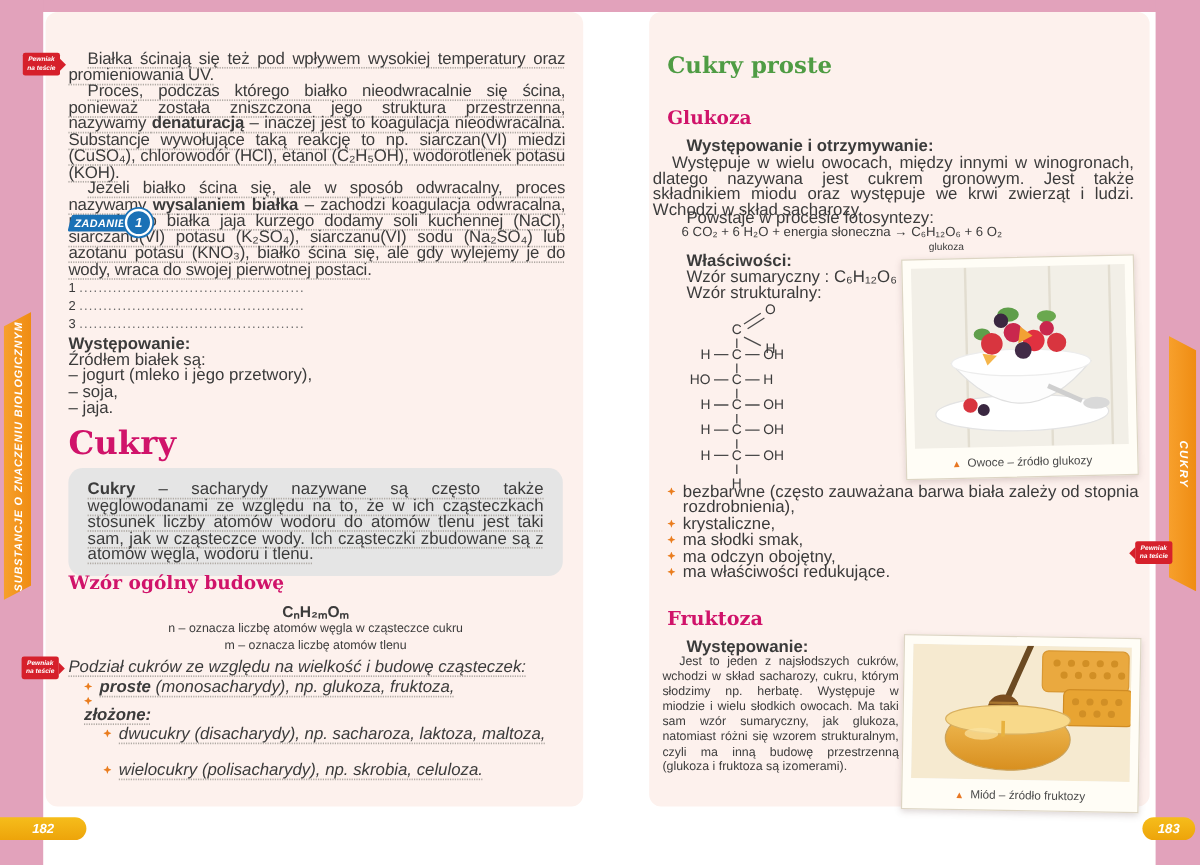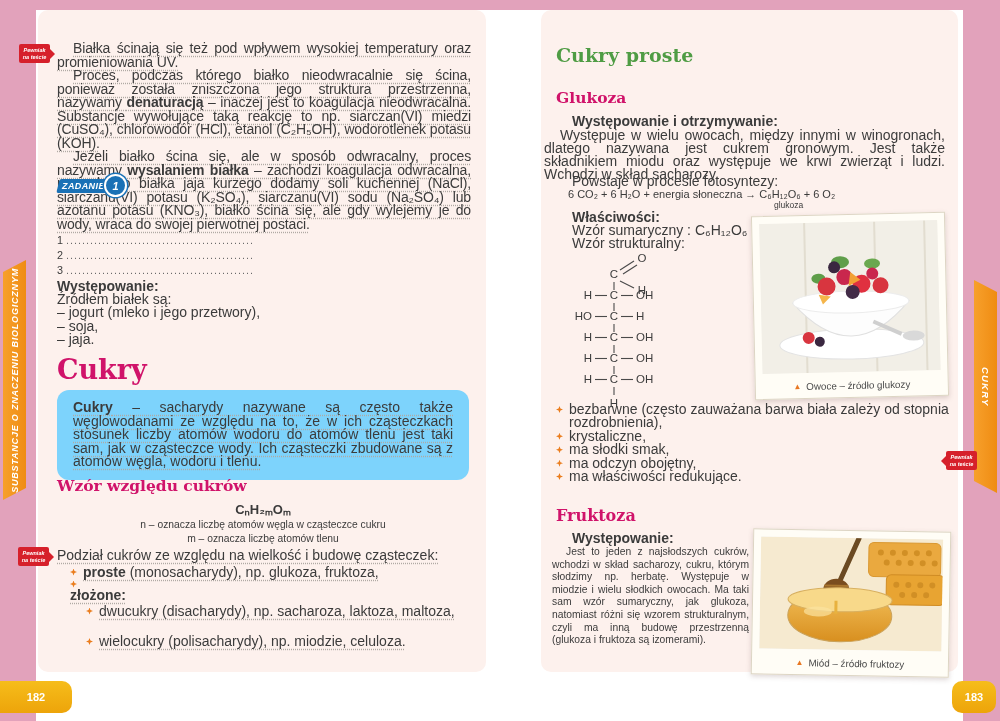--- a/index.html
+++ b/index.html
@@ -36,41 +36,41 @@
   .zbadge{position:absolute;left:58px;top:179px;width:50px;height:14px;background:#1a71b6;
           transform:skewX(-14deg);border-radius:2px;display:flex;align-items:center;justify-content:center;}
   .zbadge span{transform:skewX(14deg);color:#fff;font-size:9px;font-weight:bold;font-style:italic;letter-spacing:.4px;}
   .zcircle{position:absolute;left:104px;top:174px;width:19px;height:19px;border-radius:50%;
            background:#1a71b6;border:2px solid #fff;box-shadow:0 0 0 1.5px #1a71b6;
            color:#fff;font-weight:bold;font-style:italic;font-size:11px;display:flex;align-items:center;justify-content:center;}
   
   .blank-row{font-size:10.8px;line-height:15.2px;color:#3b3b3b;}
   .blank-row .dots{letter-spacing:1px;color:#6a6a6a;}
   
-  .defbox{position:absolute;left:57px;top:390px;width:380px;background:#7dd3fc;border-radius:12px;
+  .defbox{position:absolute;left:57px;top:390px;width:380px;background:#e5e5e5;border-radius:12px;
           padding:11px 16px;}
   
   .star{display:inline-block;width:7px;height:7px;background:#ea7d1e;margin-right:6px;
         clip-path:polygon(50% 0%,64% 36%,100% 50%,64% 64%,50% 100%,36% 64%,0% 50%,36% 36%);
         vertical-align:middle;flex:0 0 auto;}
   .bullet-line{display:flex;align-items:baseline;}
   .bullet-line .star{position:relative;top:-1px;}
   
   .otab{position:absolute;background:linear-gradient(to right,#f7a02c,#ef8c12);
         display:flex;align-items:center;justify-content:center;}
   .otab.lft{left:3px;top:260px;width:23px;height:240px;
         clip-path:polygon(0 12px,100% 0,100% calc(100% - 12px),0 100%);}
   .otab.rgt{left:974px;top:280px;width:23px;height:213px;
         clip-path:polygon(0 0,100% 12px,100% 100%,0 calc(100% - 12px));}
   .otab span{writing-mode:vertical-rl;color:#fff;font-weight:bold;font-style:italic;white-space:nowrap;}
   .otab.lft span{transform:rotate(180deg);font-size:9px;letter-spacing:.8px;}
   .otab.rgt span{font-size:9.5px;letter-spacing:1.2px;}
   
-  .pill{position:absolute;top:681px;height:32px;background:linear-gradient(#f6bd1b,#eda40a);
-        color:#fff;font-weight:bold;font-size:11px;
+  .pill{position:absolute;top:681px;height:19px;background:linear-gradient(#f6bd1b,#eda40a);
+        color:#fff;font-weight:bold;font-style:italic;font-size:11px;
         display:flex;align-items:center;justify-content:center;z-index:6;}
   .pill.lft{left:0;width:72px;border-radius:0 10px 10px 0;}
   .pill.rgt{left:952px;width:44px;border-radius:10px;}
   
   .photo{position:absolute;background:#fffdf6;border:1px solid #ddd5c4;
          box-shadow:0 2px 5px rgba(120,90,90,.25);padding:7px 7px 0 7px;box-sizing:border-box;}
   .photo .img{width:100%;background:#f4f1ea;overflow:hidden;}
   .photo-caption{height:26px;display:flex;align-items:center;justify-content:center;
                  font-size:9.8px;color:#4a4a4a;gap:5px;}
   .photo-caption .arr{color:#e87722;font-size:8px;}
@@ -136,44 +136,44 @@
     <div>– soja,</div>
     <div>– jaja.</div>
   </div>
 
   <div class="abs hserif h-mag" style="left:57px;top:354px;font-size:27px;">Cukry</div>
 
   <div class="defbox t j">
     <span class="b dl">Cukry</span><span class="dl"> – sacharydy nazywane są często także węglowodanami ze względu na to, że w ich cząsteczkach stosunek liczby atomów wodoru do atomów tlenu jest taki sam, jak w cząsteczce wody. Ich cząsteczki zbudowane są z atomów węgla, wodoru i tlenu.</span>
   </div>
 
-  <div class="abs hserif h-mag" style="left:57px;top:476px;font-size:15.5px;">Wzór względu cukrów</div>
+  <div class="abs hserif h-mag" style="left:57px;top:476px;font-size:15.5px;">Wzór ogólny budowę</div>
   <div class="abs" style="left:57px;top:500px;width:412px;text-align:center;">
     <div class="b" style="font-size:13px;">CₙH₂ₘOₘ</div>
     <div class="t" style="font-size:10.3px;line-height:14px;">n – oznacza liczbę atomów węgla w cząsteczce cukru</div>
     <div class="t" style="font-size:10.3px;line-height:14px;">m – oznacza liczbę atomów tlenu</div>
   </div>
 
-  <div class="abs t" style="left:57px;top:549px;width:416px;">
+  <div class="abs t" style="left:57px;top:549px;width:416px;font-style:italic;">
     <div class="dl" style="margin-bottom:3px;">Podział cukrów ze względu na wielkość i budowę cząsteczek:</div>
     <div class="bullet-line" style="padding-left:13px;margin-bottom:2.5px;">
       <span class="star"></span>
       <span><span class="b dl">proste</span><span class="dl"> (monosacharydy), np. glukoza, fruktoza,</span></span>
     </div>
     <div class="bullet-line" style="padding-left:13px;margin-bottom:2.5px;flex-direction:column;">
       <span class="star"></span>
       <span class="b dl">złożone:</span>
     </div>
     <div class="bullet-line" style="padding-left:29px;margin-bottom:17px;">
       <span class="star"></span>
       <span class="dl">dwucukry (disacharydy), np. sacharoza, laktoza, maltoza,</span>
     </div>
     <div class="bullet-line" style="padding-left:29px;">
       <span class="star"></span>
-      <span class="dl">wielocukry (polisacharydy), np. miodzie, celuloza.</span>
+      <span class="dl">wielocukry (polisacharydy), np. skrobia, celuloza.</span>
     </div>
   </div>
 
   <div class="abs hserif h-grn" style="left:556px;top:44px;font-size:19px;">Cukry proste</div>
   <div class="abs hserif h-mag" style="left:556px;top:88px;font-size:15.5px;">Glukoza</div>
 
   <div class="abs t b" style="left:572px;top:115px;">Występowanie i otrzymywanie:</div>
   <div class="abs t j" style="left:544px;top:129px;width:401px;text-indent:16px;line-height:12.9px;">Występuje w wielu owocach, między innymi w winogronach, dlatego nazywana jest cukrem gronowym. Jest także składnikiem miodu oraz występuje we krwi zwierząt i ludzi. Wchodzi w skład sacharozy.</div>
 
   <div class="abs t" style="left:572px;top:175px;">Powstaje w procesie fotosyntezy:</div>

